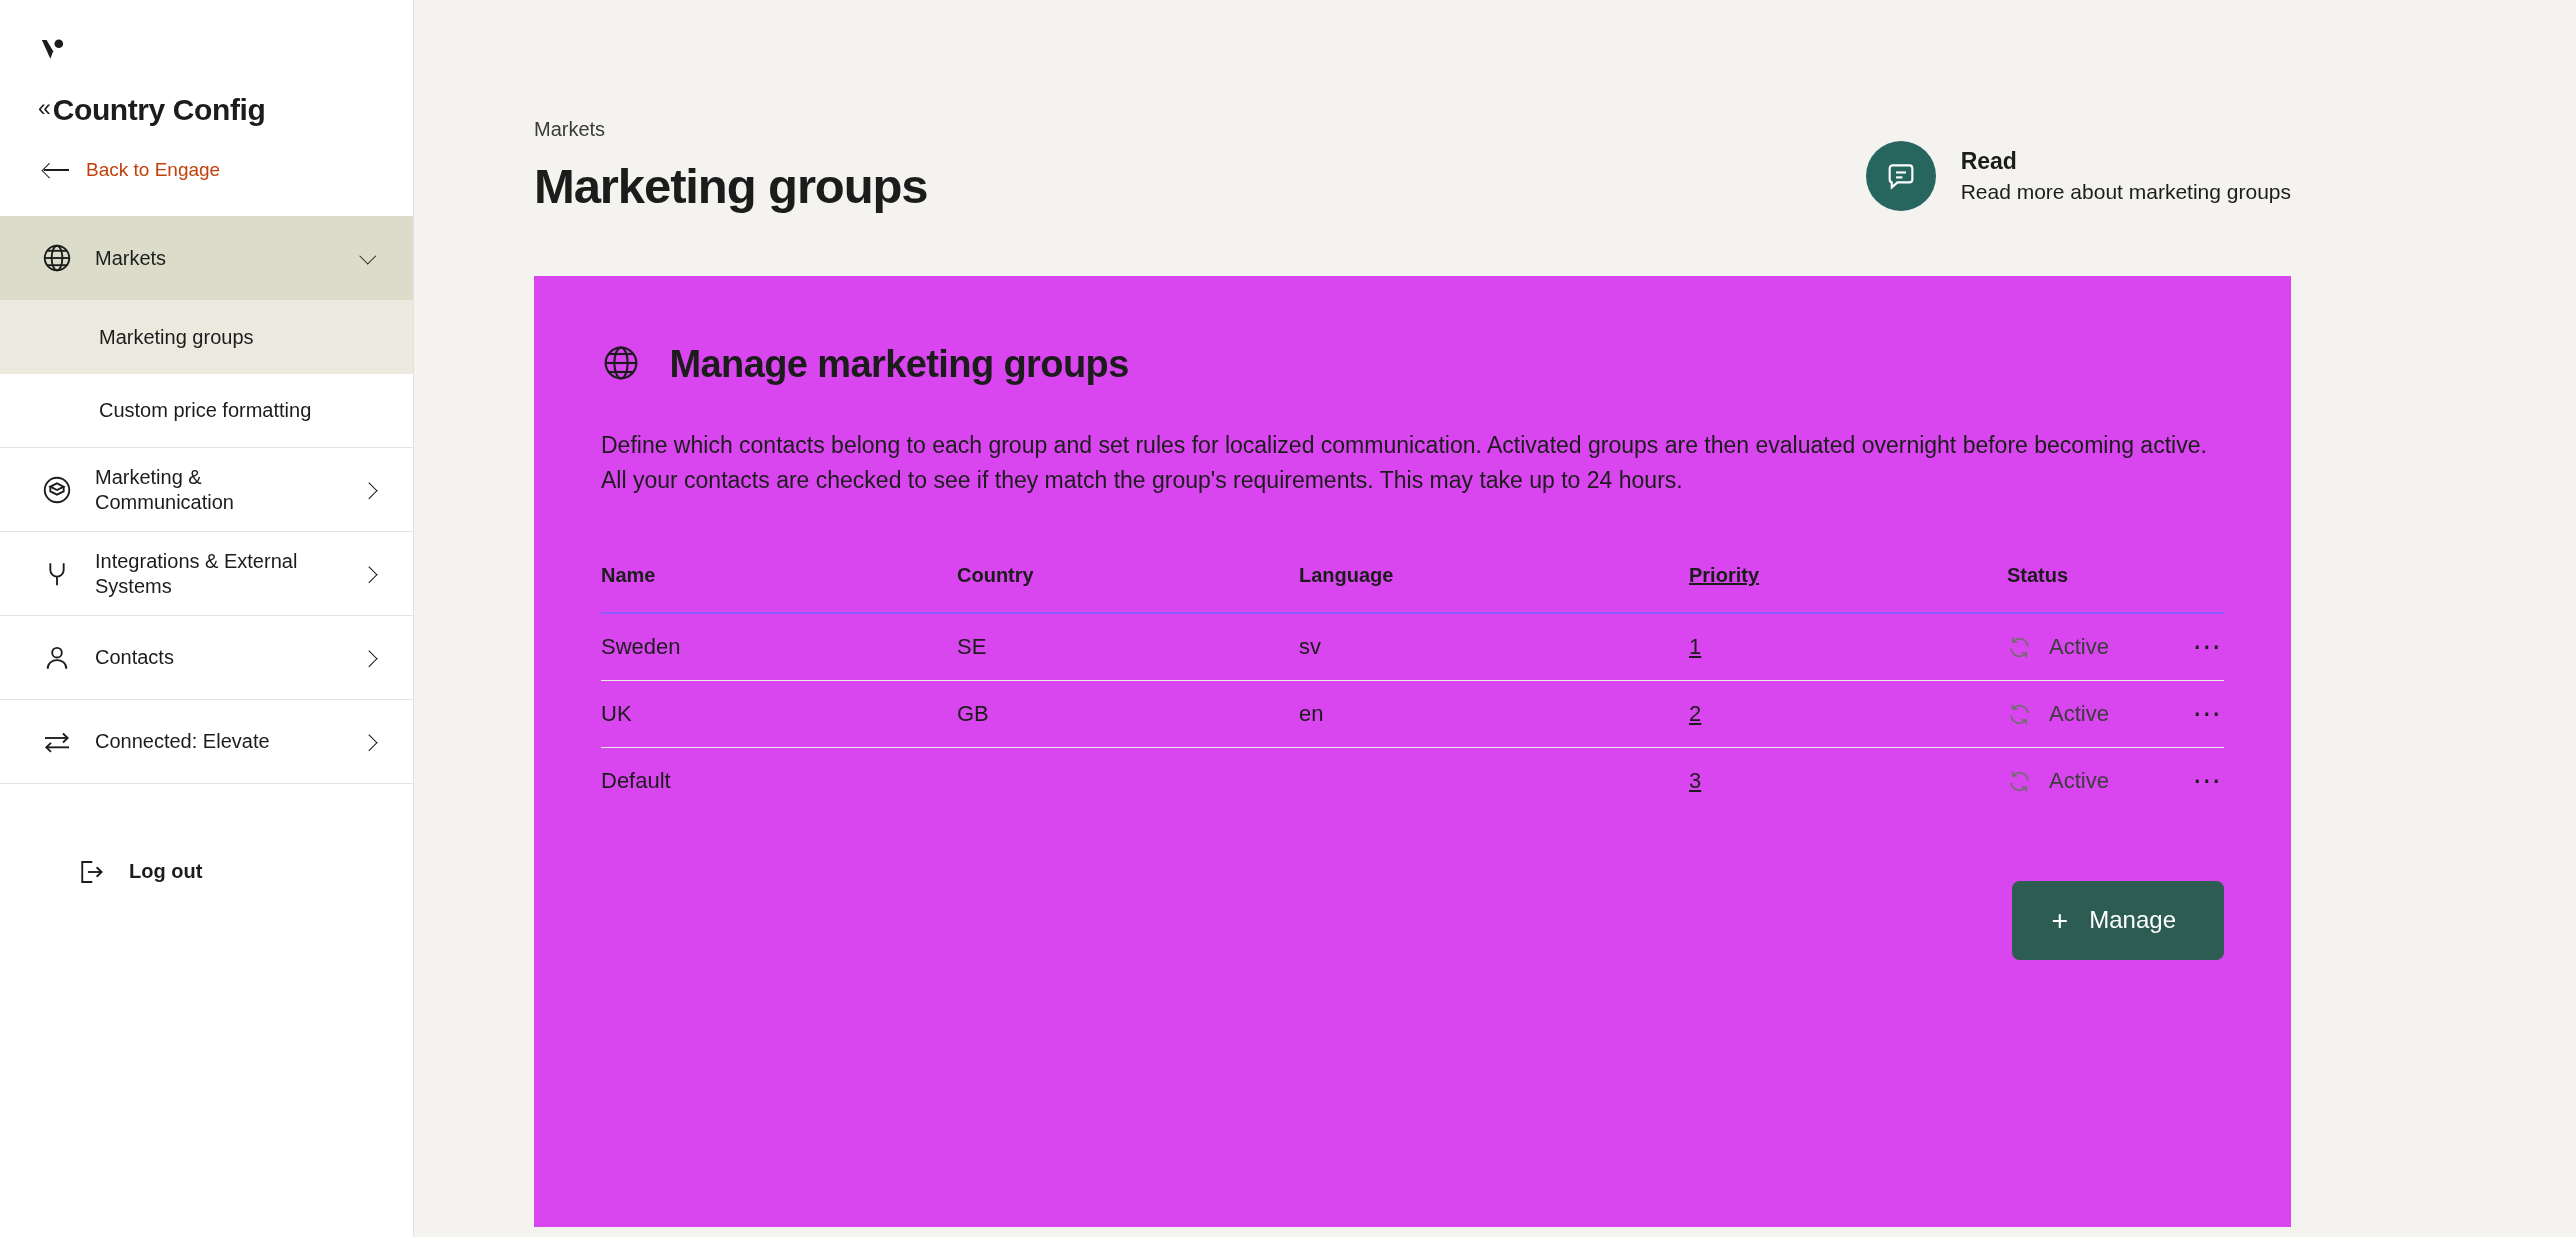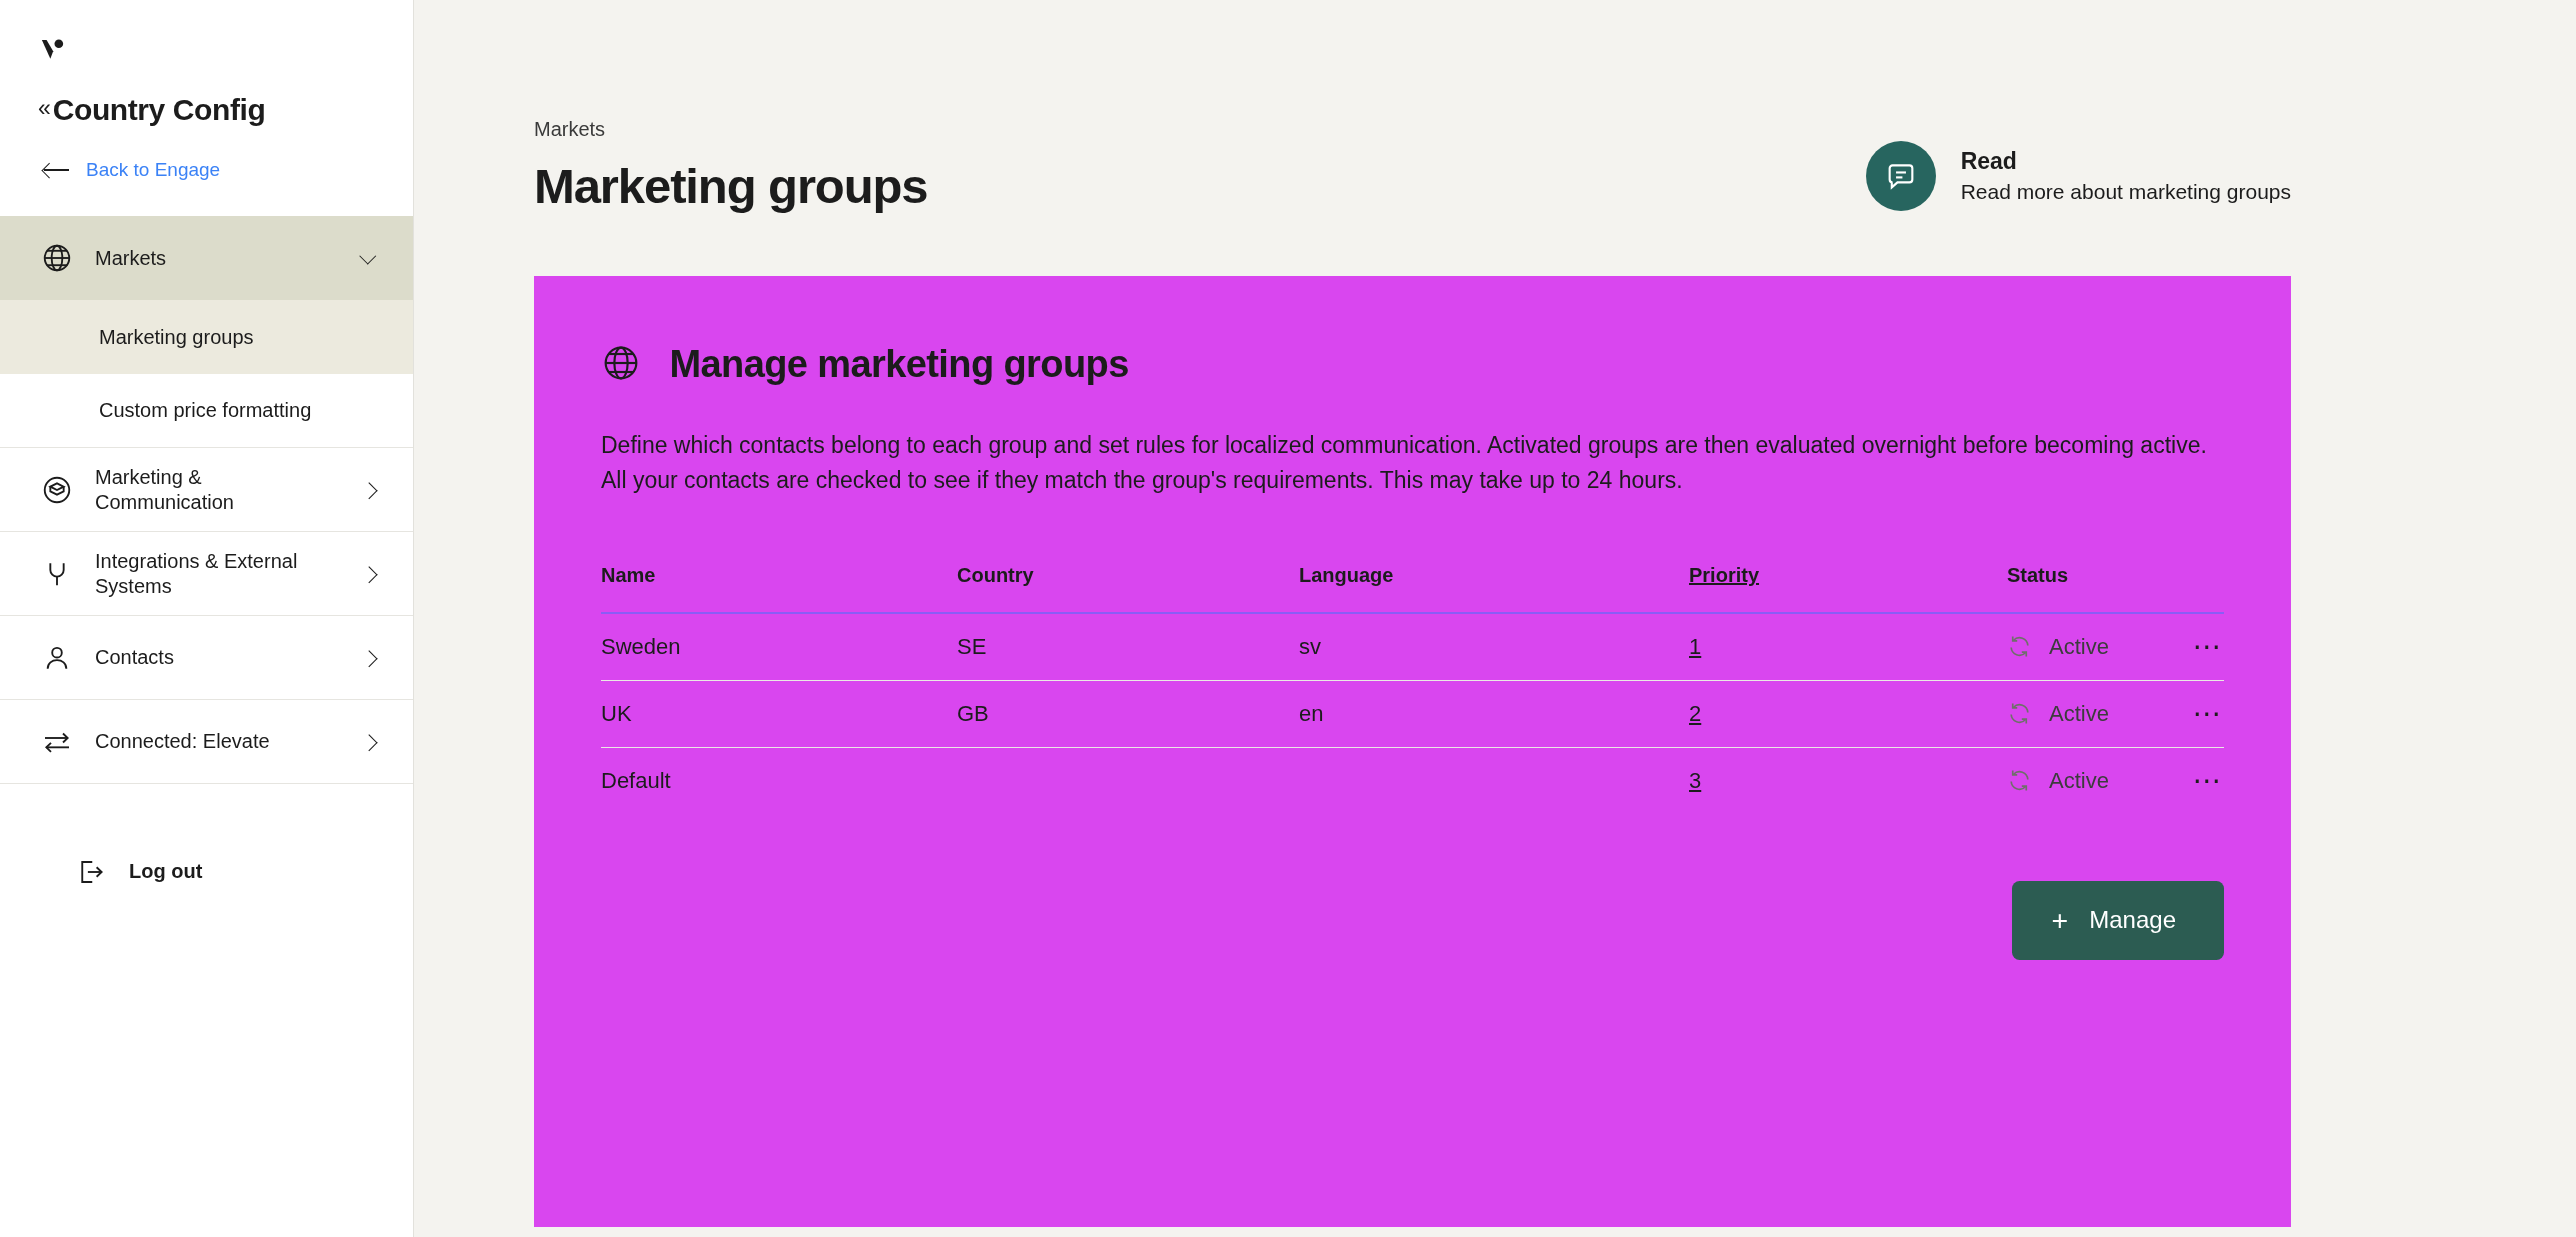--- a/index.html
+++ b/index.html
@@ -73,21 +73,21 @@
   }
   .back-arrow:after {
     content: "";
     position: absolute;
     left: 0; top: 2.4px;
     width: 9.5px; height: 9.5px;
     border-left: 1.4px solid #1c1c1c;
     border-bottom: 1.4px solid #1c1c1c;
     transform: rotate(45deg);
   }
-  .back-label { font-size: 19px; color: #3b82f6; }
+  .back-label { font-size: 19px; color: #c2410c; }
 
   .nav { margin-top: 32px; }
   .nav-item {
     display: flex;
     align-items: center;
     min-height: 84px;
     padding: 0 34px 0 40px;
     gap: 21px;
     border-bottom: 1px solid #e6e5e0;
     cursor: pointer;
@@ -239,21 +239,21 @@
     border-bottom: 1px solid #ebe9e4;
     vertical-align: middle;
   }
   tr:last-child td { border-bottom: none; }
   .col-name { width: 356px; }
   .col-country { width: 342px; }
   .col-language { width: 390px; }
   .col-priority { width: 318px; text-decoration: underline; }
   .col-status { width: auto; }
   .col-actions { width: 86px; text-align: right; }
-  .status-cell { display: flex; gap: 17px; }
+  .status-cell { display: flex; align-items: center; gap: 17px; }
   .status-text { color: #3c3c3c; }
   .kebab {
     font-size: 28.5px;
     letter-spacing: 2.9px;
     color: #1c1c1c;
     cursor: pointer;
     line-height: 1;
     display: inline-block;
   }
   .create-row {

